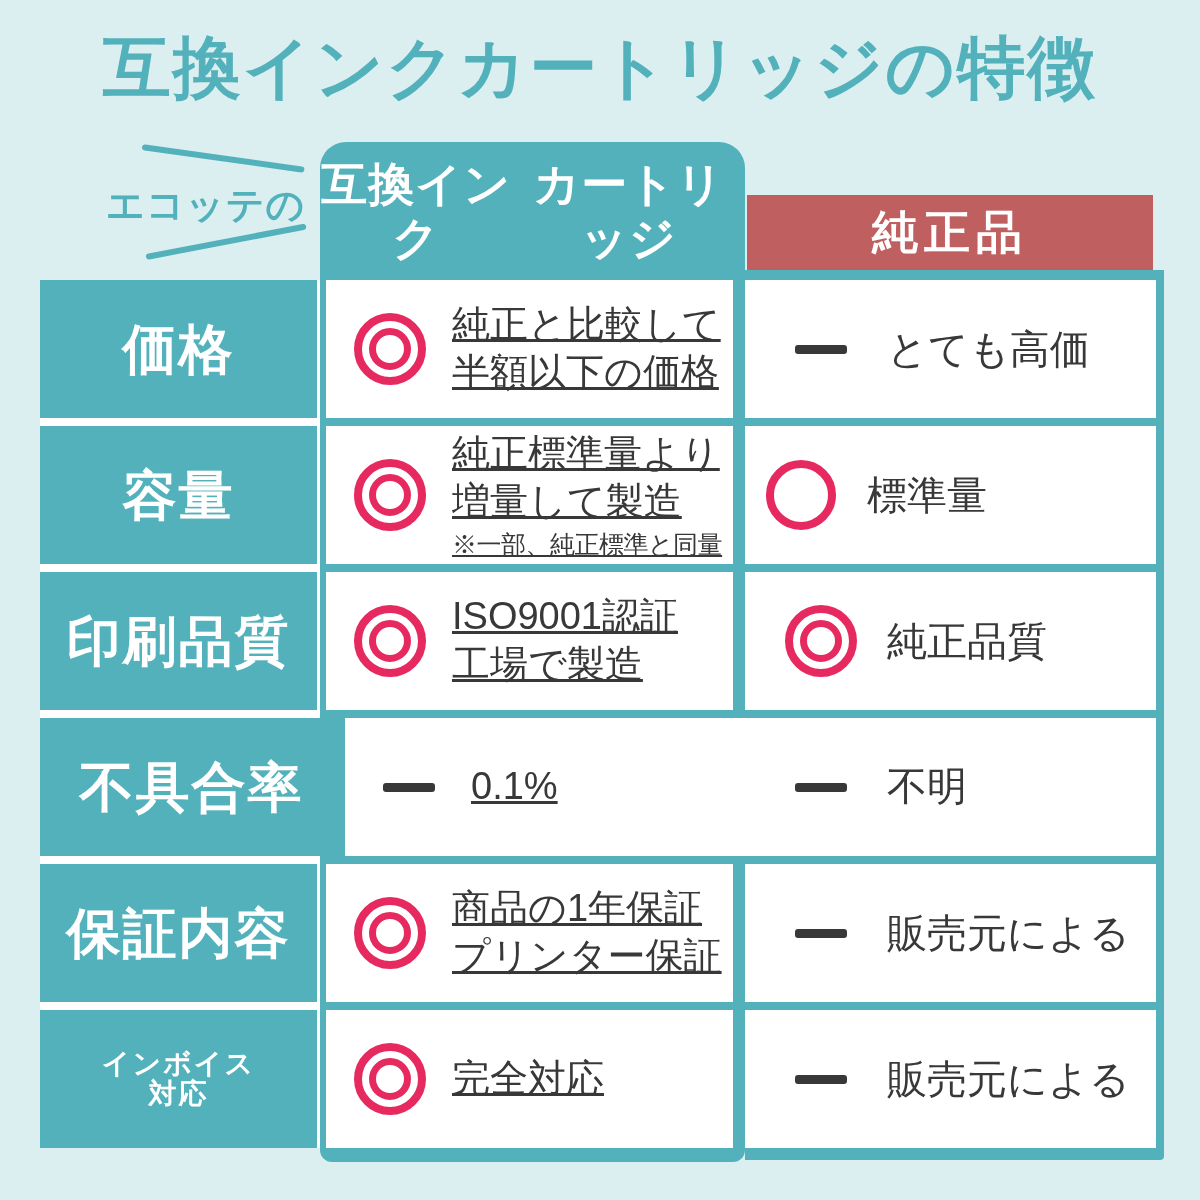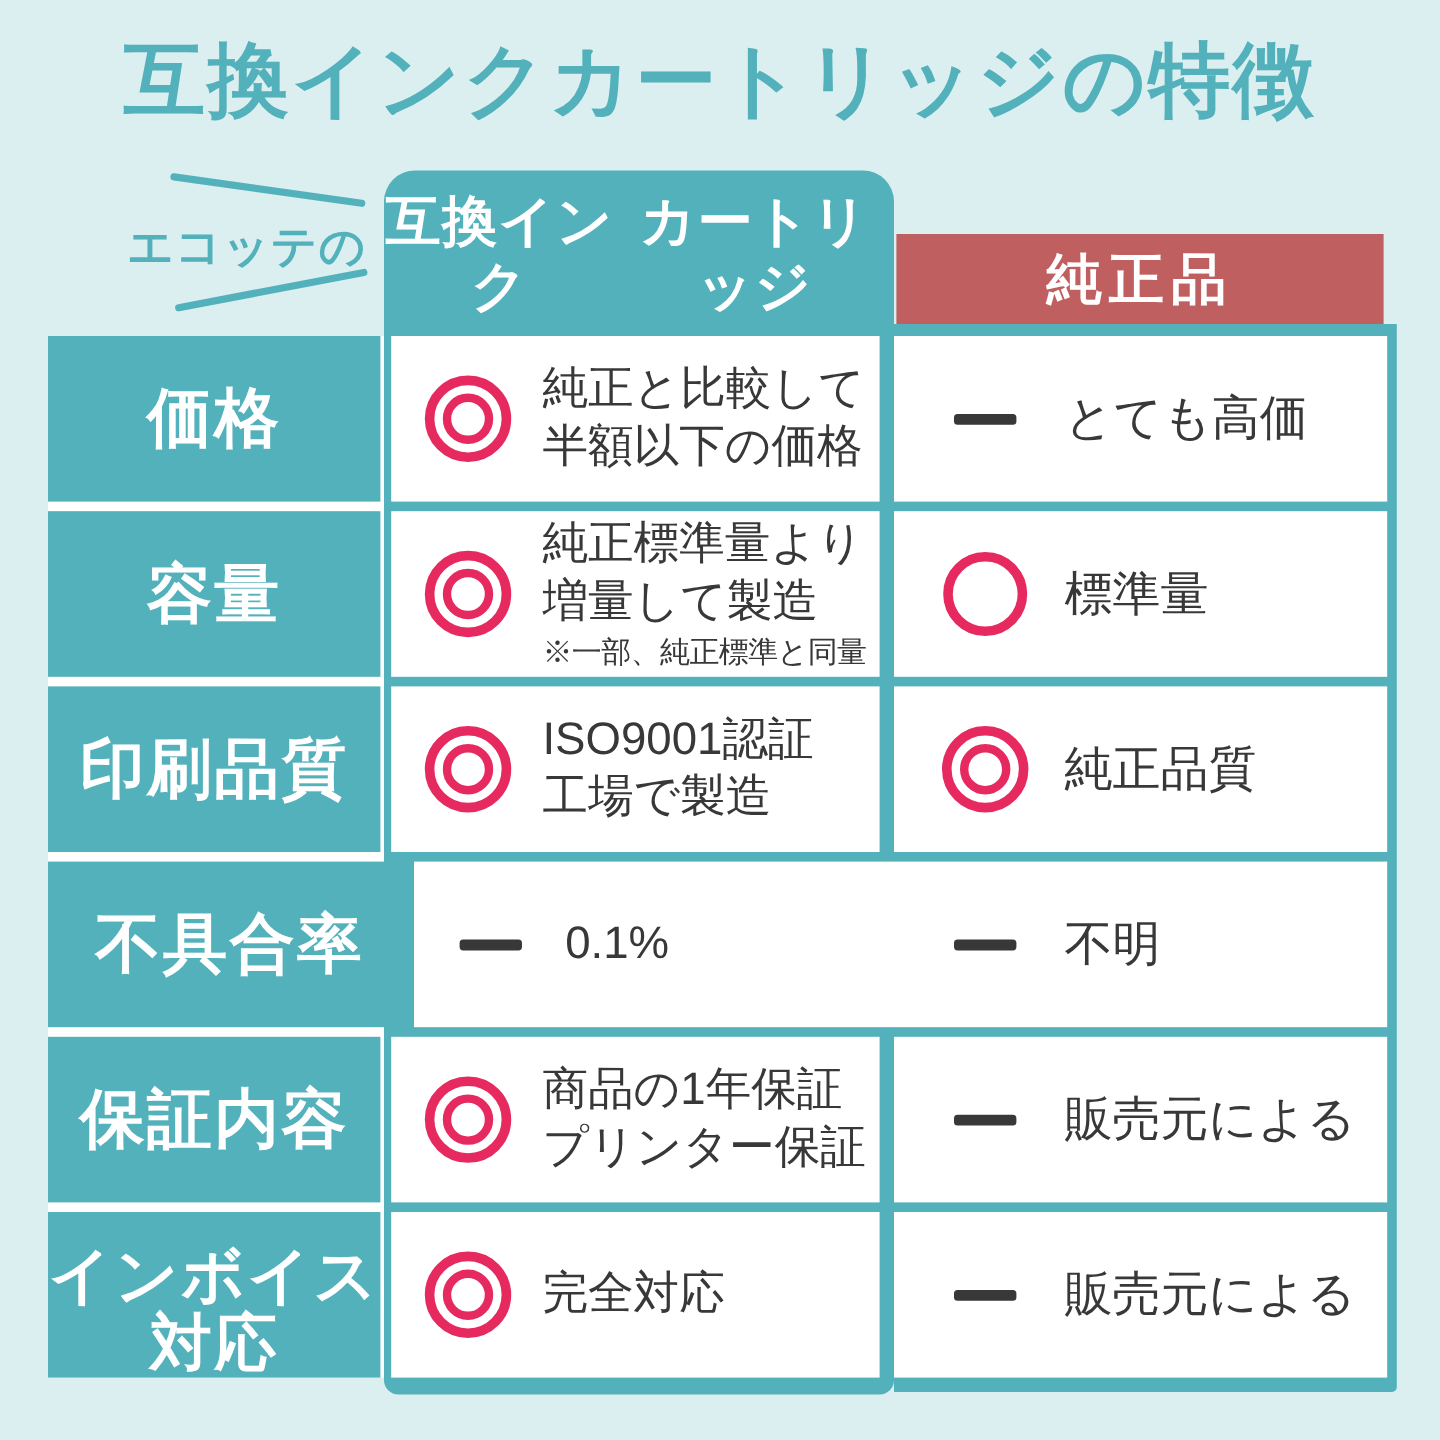--- a/index.html
+++ b/index.html
@@ -32,36 +32,36 @@
     position:absolute; left:40px; top:280px; width:285px; height:868px;
     background:var(--white);
   }
   .label-cell{
     position:absolute; left:0; width:277px; height:138px;
     background:var(--teal); color:var(--white);
     display:flex; flex-direction:column; align-items:center; justify-content:center;
     font-weight:800; font-size:54px; letter-spacing:2px; line-height:1.08;
     text-align:center;
   }
-  .label-cell.two-line{font-size:52px;justify-content:flex-end;}
+  .label-cell.two-line{font-size:28px;}
   
   .mid-panel{
     position:absolute; left:320px; top:142px; width:425px; height:1020px;
     background:var(--teal); border-radius:26px 26px 12px 12px;
   }
   .mid-header{
     position:absolute; left:0; top:0; width:425px; height:138px;
     display:flex; align-items:center; justify-content:center;
     color:var(--white); font-size:46px; font-weight:800; line-height:1.18;
     letter-spacing:1px; text-align:center;
   }
   .mid-cell{
     position:absolute; left:6px; width:407px; height:138px;
     background:var(--white);
-    display:flex; align-items:center; padding-left:28px; box-sizing:border-box;
+    display:flex; align-items:center; padding-left:28px; box-sizing:border-box;text-decoration:underline;
   }
   
   .right-panel{
     position:absolute; left:745px; top:270px; width:419px; height:890px;
     background:var(--teal); border-radius:0 0 4px 0;
   }
   .right-cell{
     position:absolute; left:0; width:411px; height:138px;
     background:var(--white);
     display:flex; align-items:center; padding-left:40px; box-sizing:border-box;
@@ -193,21 +193,21 @@
 
   <div class="right-panel" id="right-panel">
       <div class="right-cell" style="top: 10px;">
         <div class="icon-box">
           <div class="icon-dash"></div>
         </div>
         <div class="cell-text">
           <span>とても高価</span>
         </div>
       </div>
-      <div class="right-cell" style="top: 156px;">
+      <div class="right-cell" style="top: 156px; padding-left: 20px;">
         <div class="icon-box">
           <div class="icon-circle"></div>
         </div>
         <div class="cell-text">
           <span>標準量</span>
         </div>
       </div>
       <div class="right-cell" style="top: 302px;">
         <div class="icon-box">
           <div class="icon-double-circle">

